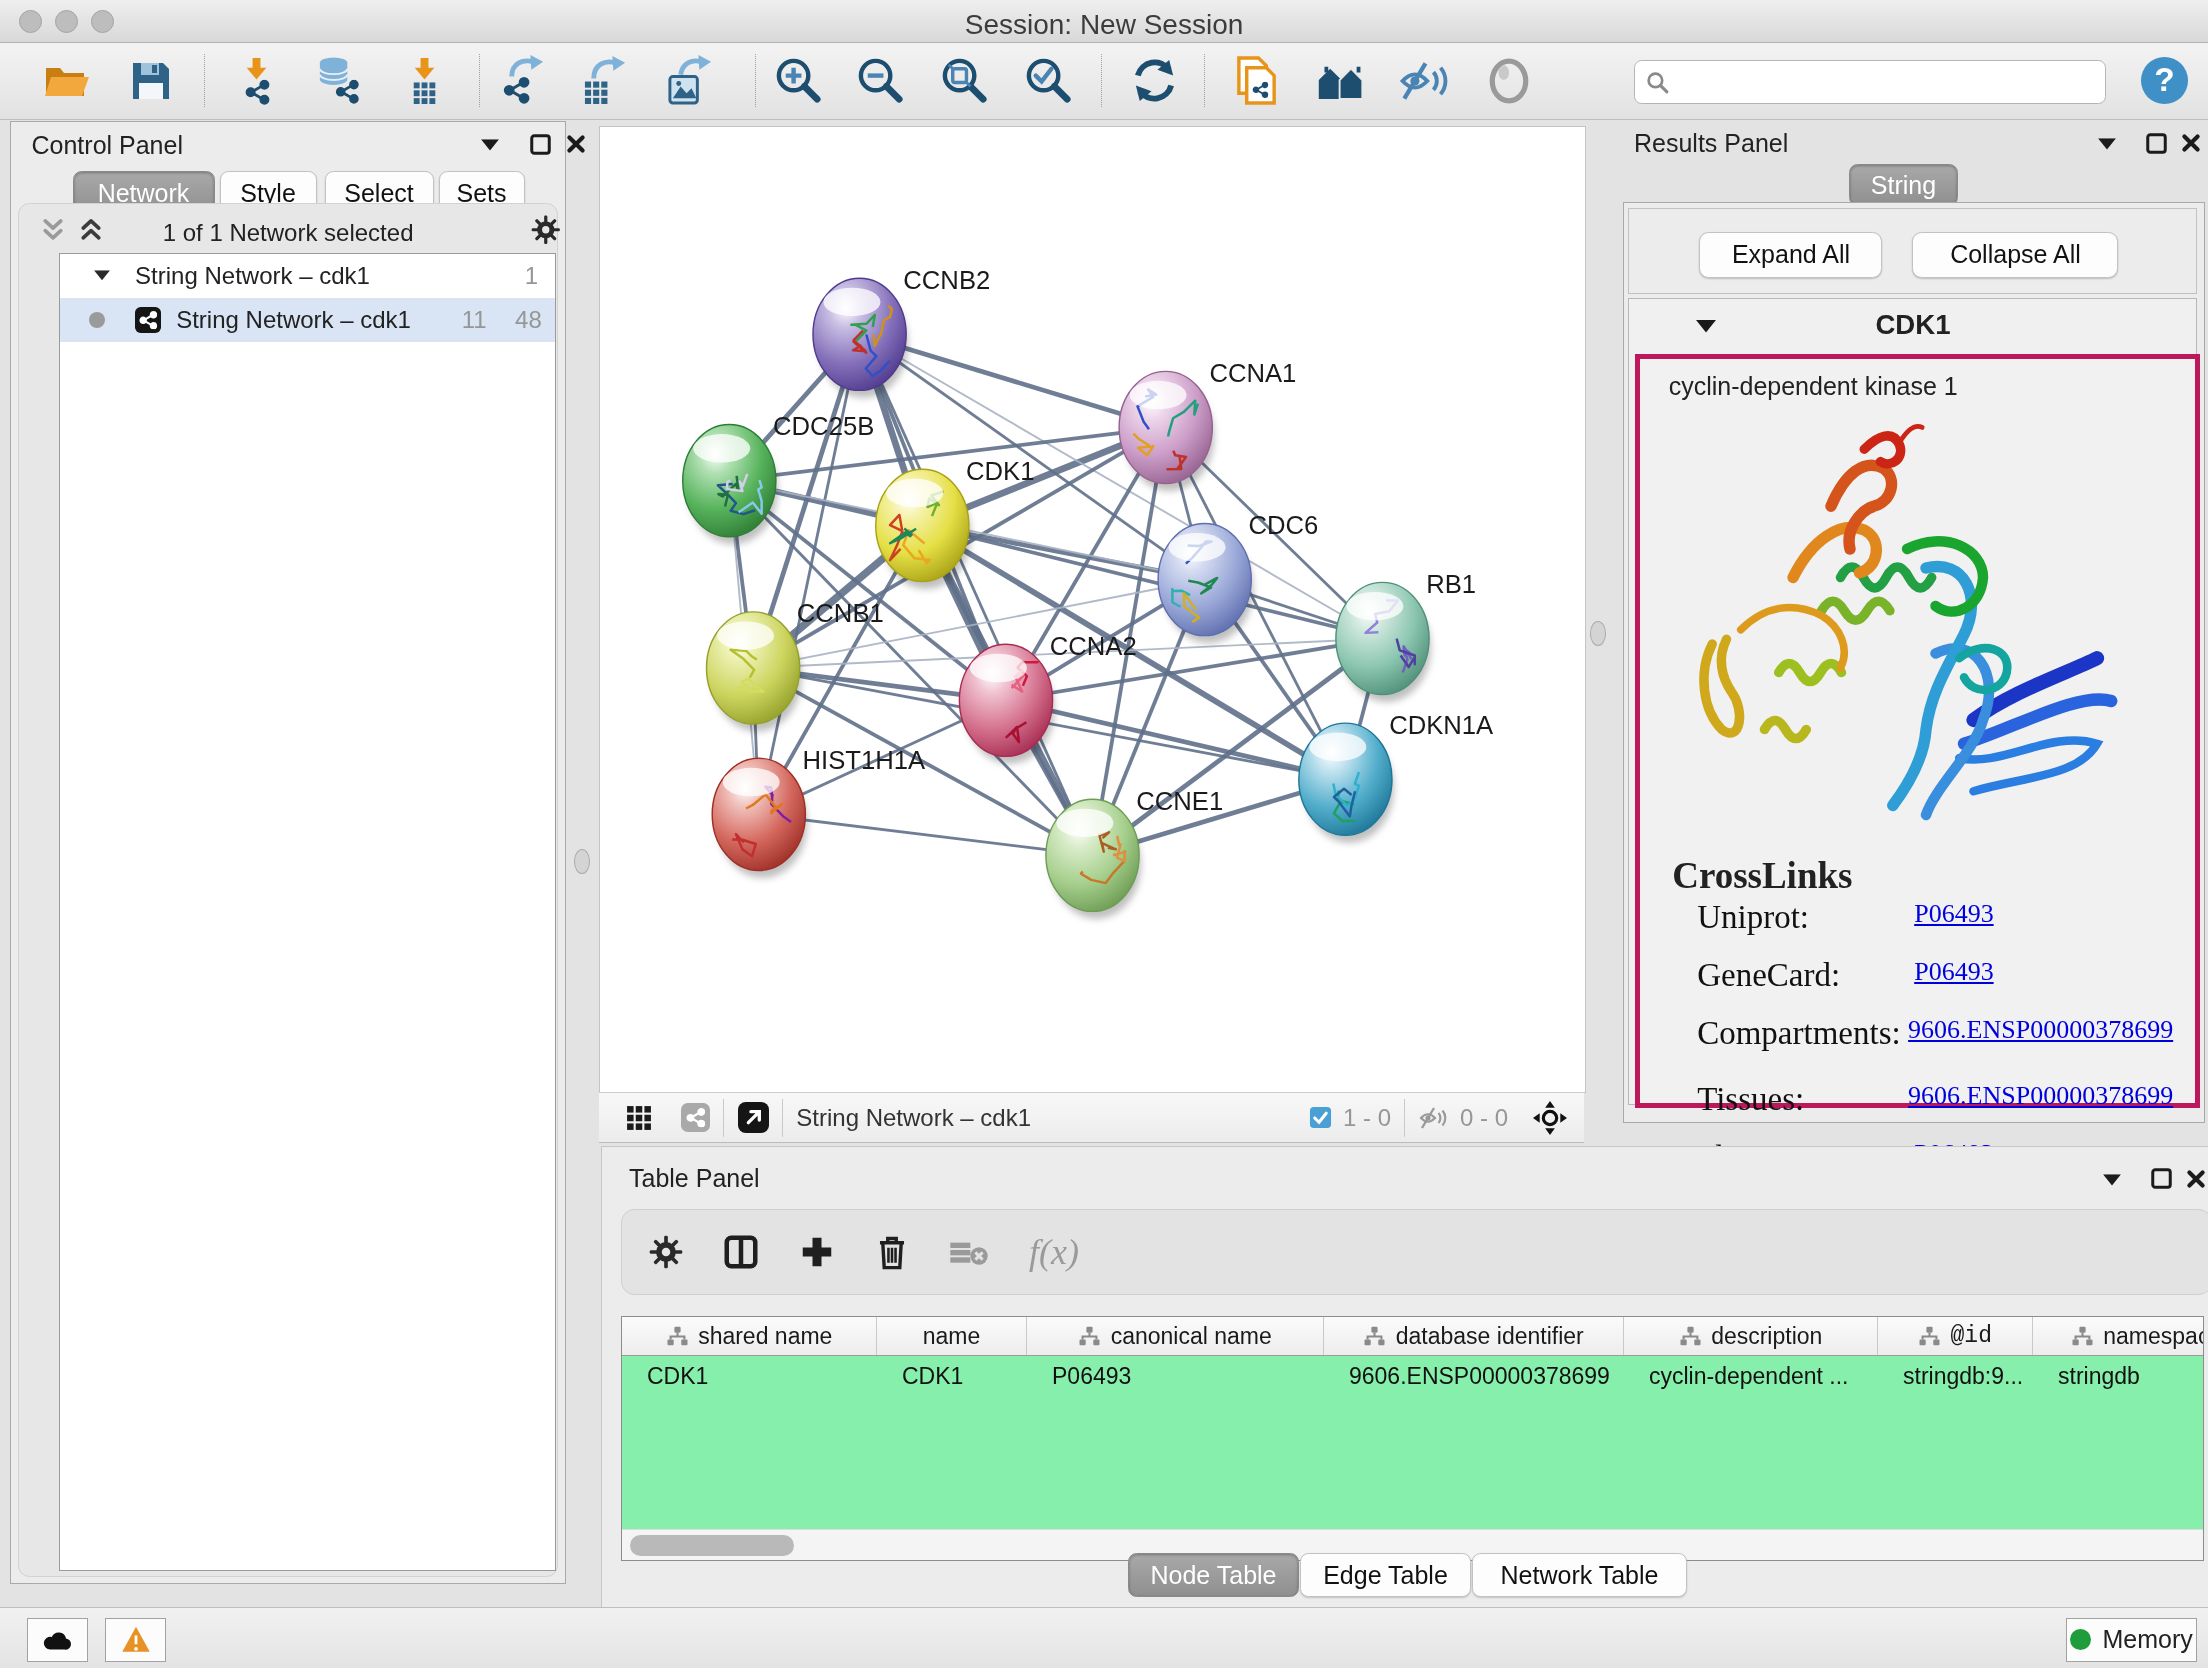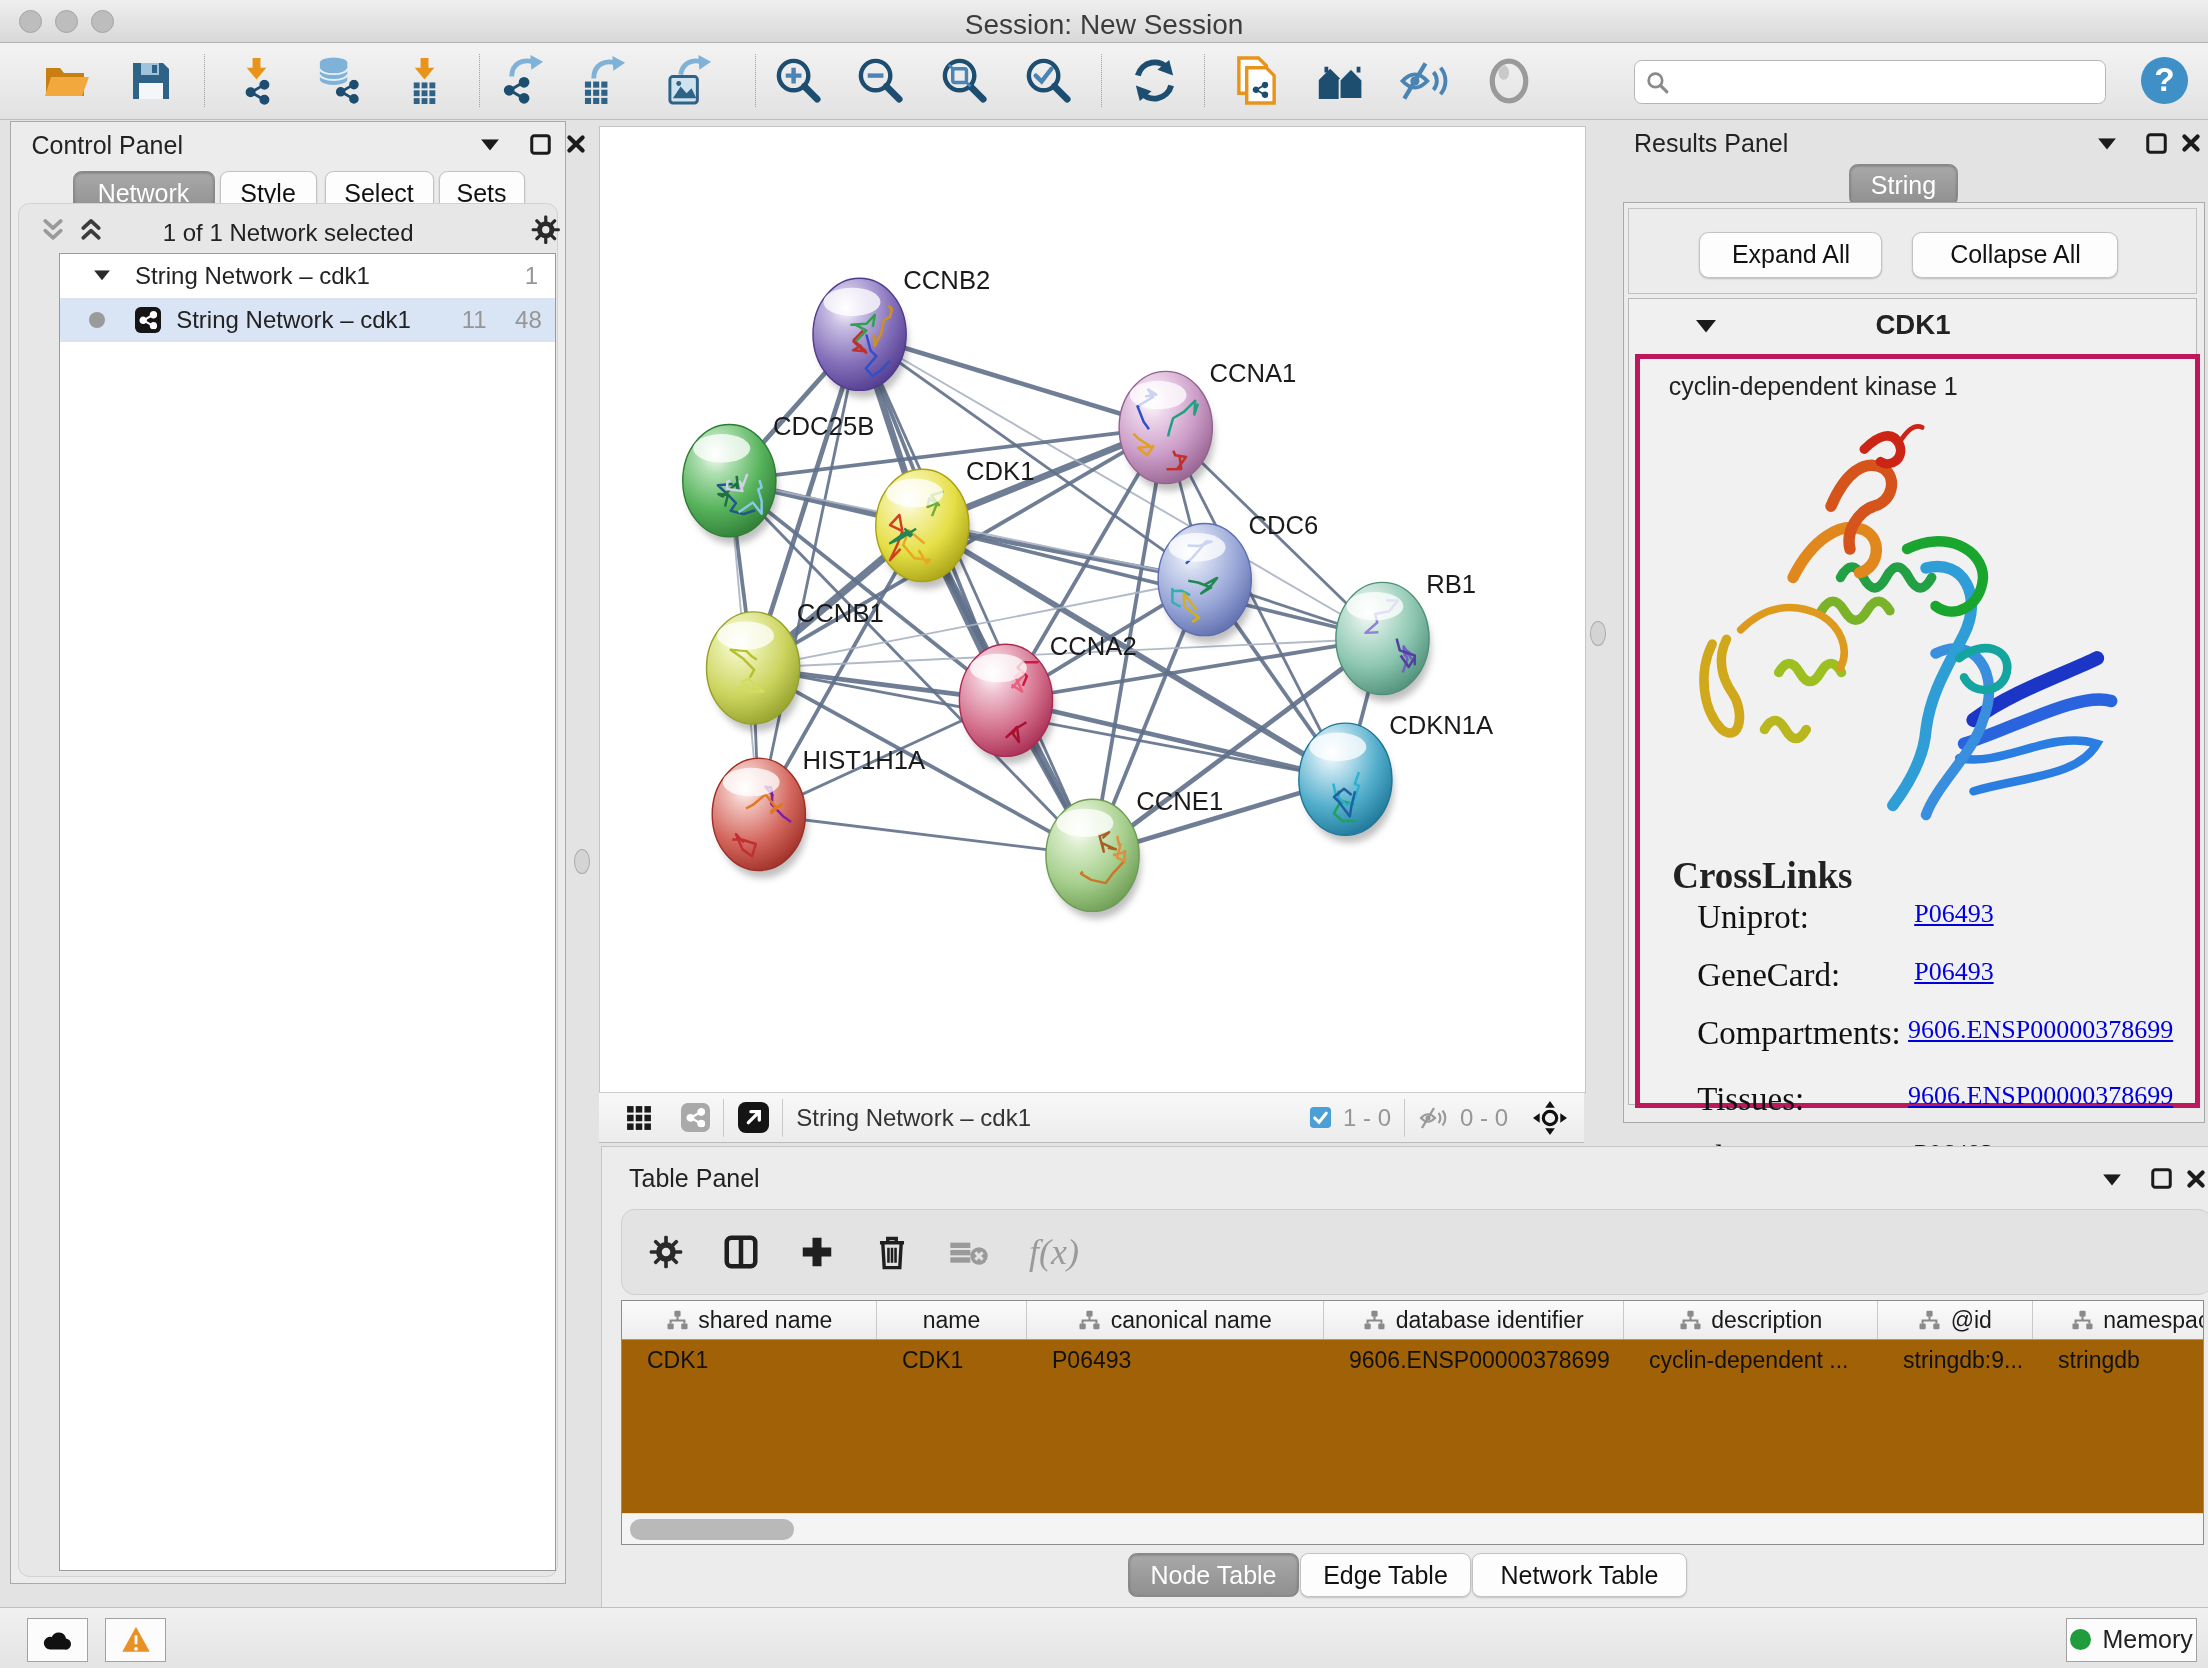--- a/index.html
+++ b/index.html
@@ -42,21 +42,21 @@
   
   .rbtn{display:flex;align-items:center;justify-content:center;background:#fdfdfd;
     border:1px solid #c2c2c2;border-radius:9.5px;font-size:25px;color:#111;
     box-shadow:0 1px 1.9px rgba(0,0,0,.2);}
   .serif{font-family:"Liberation Serif",serif;}
   .xl-label{font-size:33px;color:#111;}
   .xl-link{font-size:26px;color:#0000dd;text-decoration:underline;}
   
   .tp-toolbar{background:#e3e3e3;border:1px solid #cfcfcf;border-radius:13.3px;
     display:flex;align-items:center;gap:40px;padding-left:27px;}
-  .tablebox{background:#a16207;border:1.9px solid #8d8d8d;overflow:hidden;}
+  .tablebox{background:#86efac;border:1.9px solid #8d8d8d;overflow:hidden;margin-top:16px;}
   .thead{display:flex;background:linear-gradient(#fbfbfb,#ededed);border-bottom:1.9px solid #9a9a9a;height:38px;}
   .th{display:flex;align-items:center;justify-content:center;gap:9.5px;font-size:23px;color:#1a1a1a;
       border-right:1px solid #c9c9c9;box-sizing:border-box;flex:0 0 auto;overflow:hidden;white-space:nowrap;}
   .trow{display:flex;height:40px;}
   .td{display:flex;align-items:center;font-size:23px;color:#111;padding-left:25px;
       box-sizing:border-box;flex:0 0 auto;overflow:hidden;white-space:nowrap;}
   .hscroll{background:#f4f4f4;border-top:1px solid #dddddd;}
   .hthumb{background:#b9b9b9;border-radius:11.4px;}
   
   .statusbar{left:0;top:1607px;width:2208px;height:61px;
@@ -782,21 +782,21 @@
             <use href="#s-tree" width="20" height="20"></use>
           </svg>
           <span>database identifier</span>
         </div>
         <div class="th" style="width: 254px;">
           <svg width="23" height="23" viewBox="0 0 20 20" style="color: rgb(138, 138, 138);">
             <use href="#s-tree" width="20" height="20"></use>
           </svg>
           <span>description</span>
         </div>
-        <div class="th" style="width: 155px;">
+        <div class="th" style="width: 155px; font-family: Liberation Mono, monospace;">
           <svg width="23" height="23" viewBox="0 0 20 20" style="color: rgb(138, 138, 138);">
             <use href="#s-tree" width="20" height="20"></use>
           </svg>
           <span>@id</span>
         </div>
         <div class="th" style="width: 228px;">
           <svg width="23" height="23" viewBox="0 0 20 20" style="color: rgb(138, 138, 138);">
             <use href="#s-tree" width="20" height="20"></use>
           </svg>
           <span>namespace</span>

